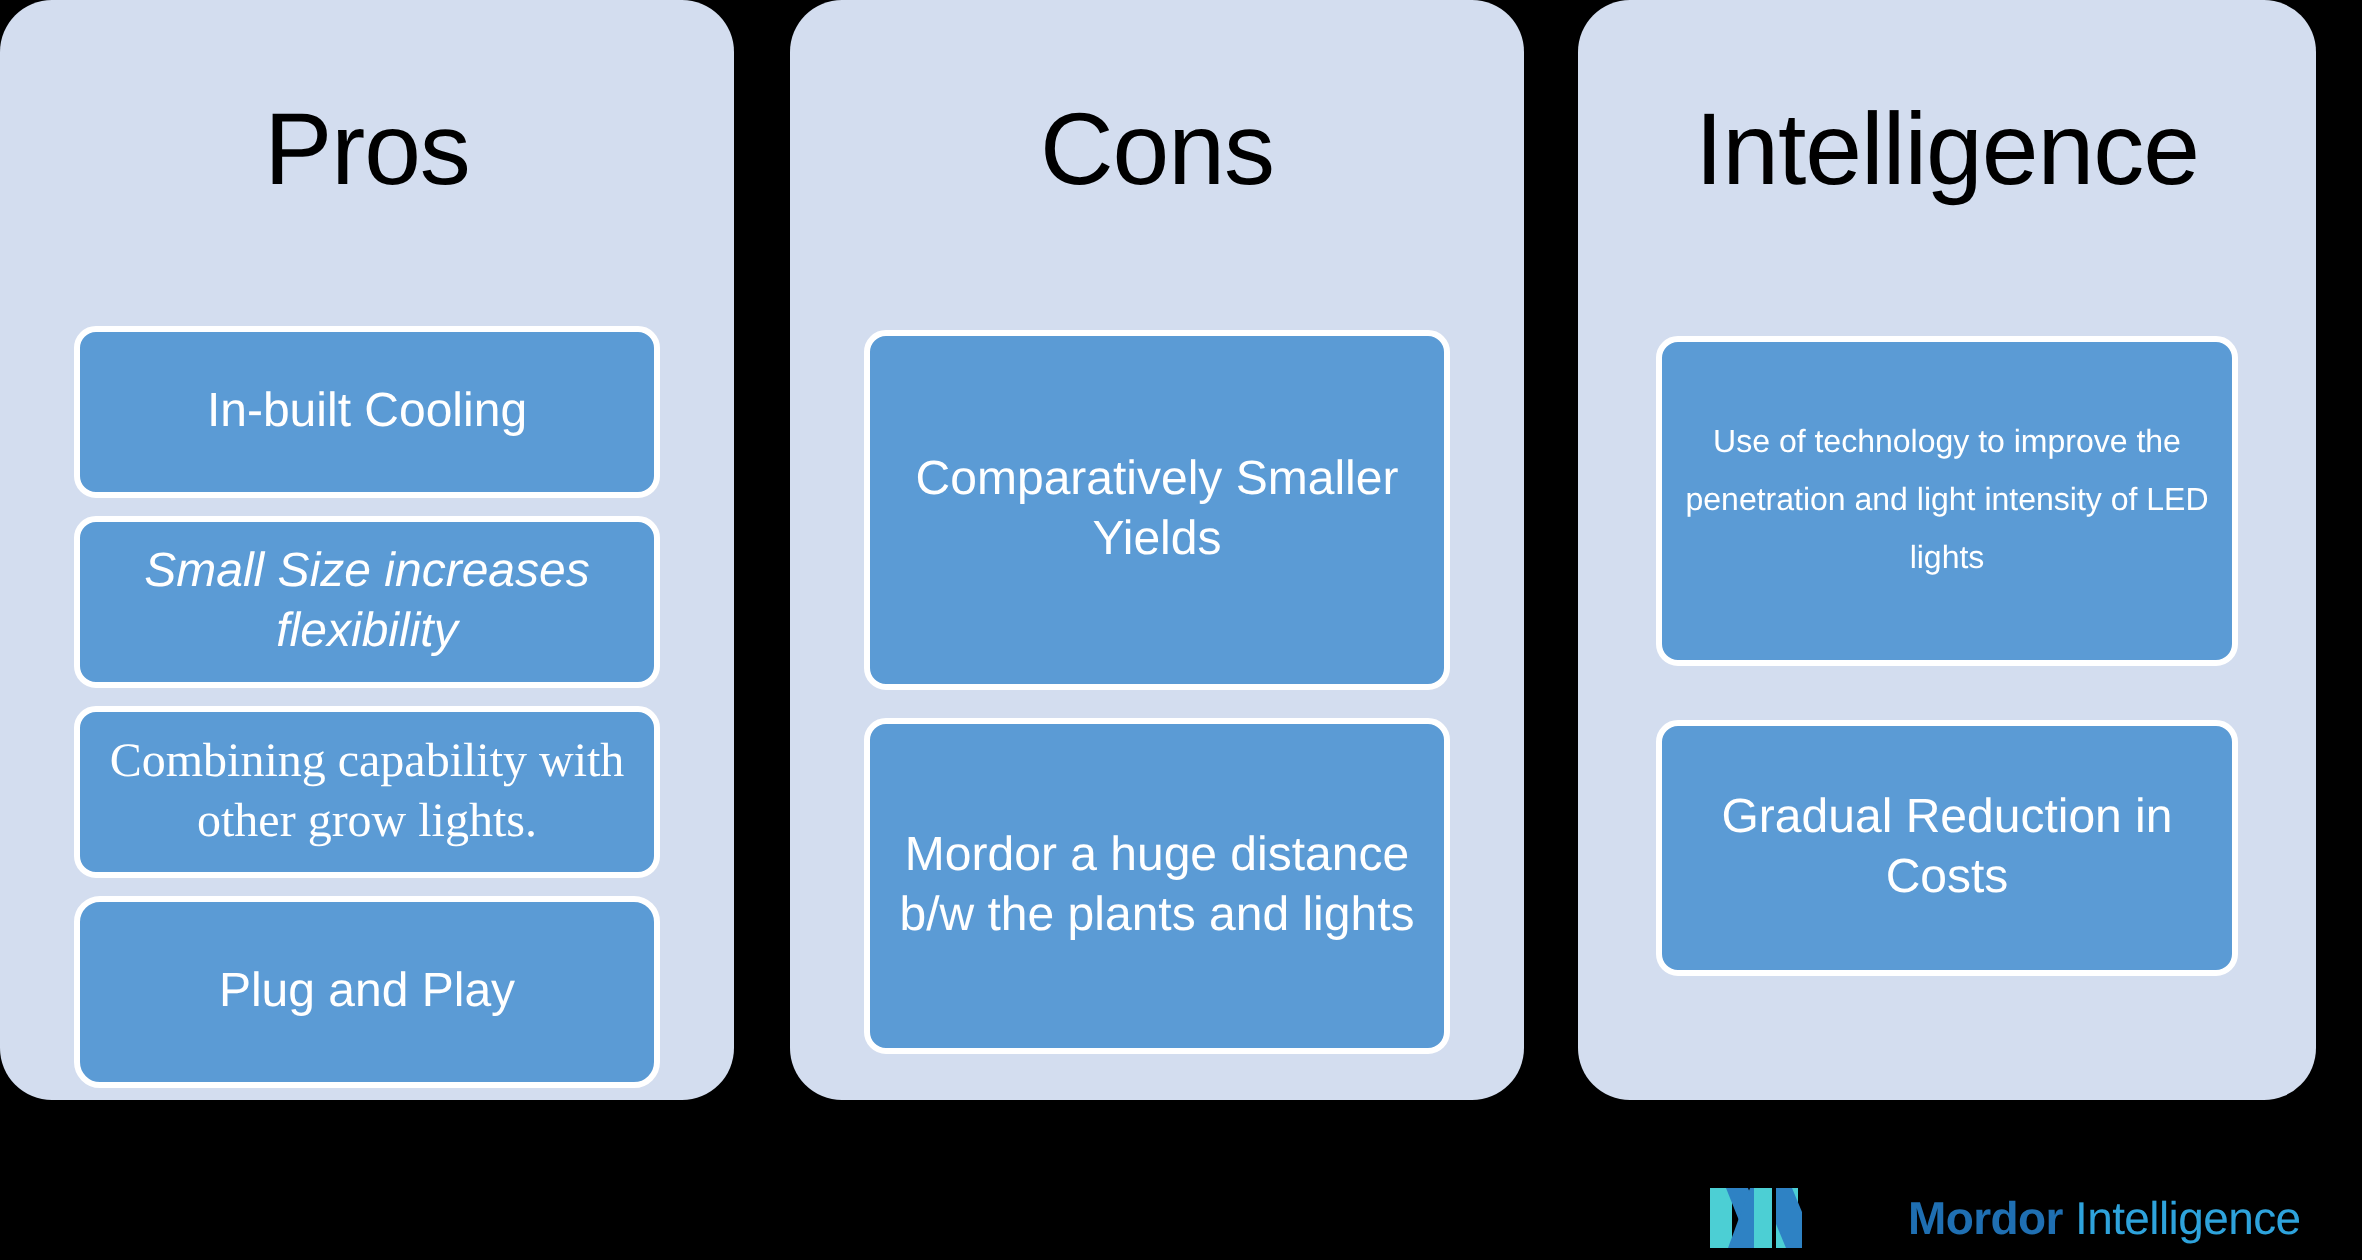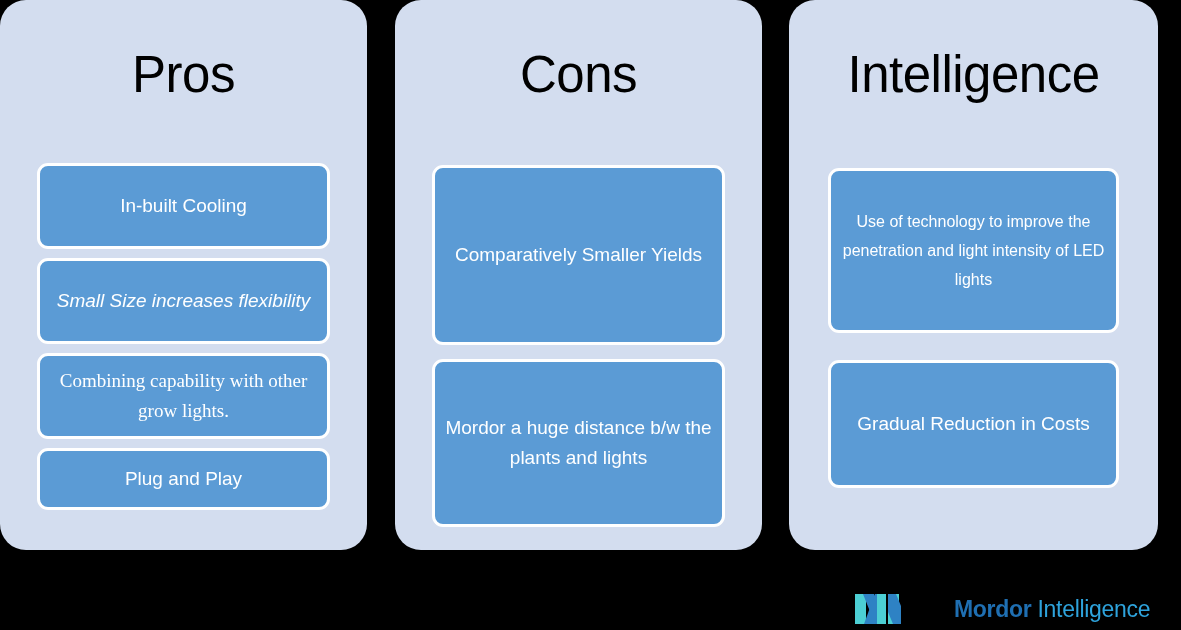--- a/index.html
+++ b/index.html
@@ -61,32 +61,32 @@
     position: absolute;
     background: #5b9bd5;
     border: 3px solid #ffffff;
     border-radius: 11px;
     box-sizing: border-box;
     color: #ffffff;
     display: flex;
     align-items: center;
     justify-content: center;
     text-align: center;
-    font-size: 19px;
+    font-size: 24px;
     line-height: 30px;
     font-weight: 400;
     padding: 4px 10px;
   }
 
   
   #panel-0 .cards { left: 37px; right: 37px; }
   #panel-0 .card-0 { top: 0px;   height: 86px; left: 0; right: 0; }
   #panel-0 .card-1 { top: 95px;  height: 86px; left: 0; right: 0; font-style: italic; }
   #panel-0 .card-2 { top: 190px; height: 86px; left: 0; right: 0; font-family: Liberation Serif, serif; }
-  #panel-0 .card-3 { top: 285px; height: 62px; left: 0; right: 0; }
+  #panel-0 .card-3 { top: 285px; height: 96px; left: 0; right: 0; border-radius: 13px; }
 
   
   #panel-1 .cards { left: 37px; right: 37px; }
   #panel-1 .card-0 { top: 2px;   height: 180px; left: 0; right: 0; }
   #panel-1 .card-1 { top: 196px; height: 168px; left: 0; right: 0; }
 
   
   #panel-2 .cards { left: 39px; right: 39px; }
   #panel-2 .card-0 { top: 5px;   height: 165px; left: 0; right: 0; font-size: 16px; line-height: 29px; }
   #panel-2 .card-1 { top: 197px; height: 128px; left: 0; right: 0; }

